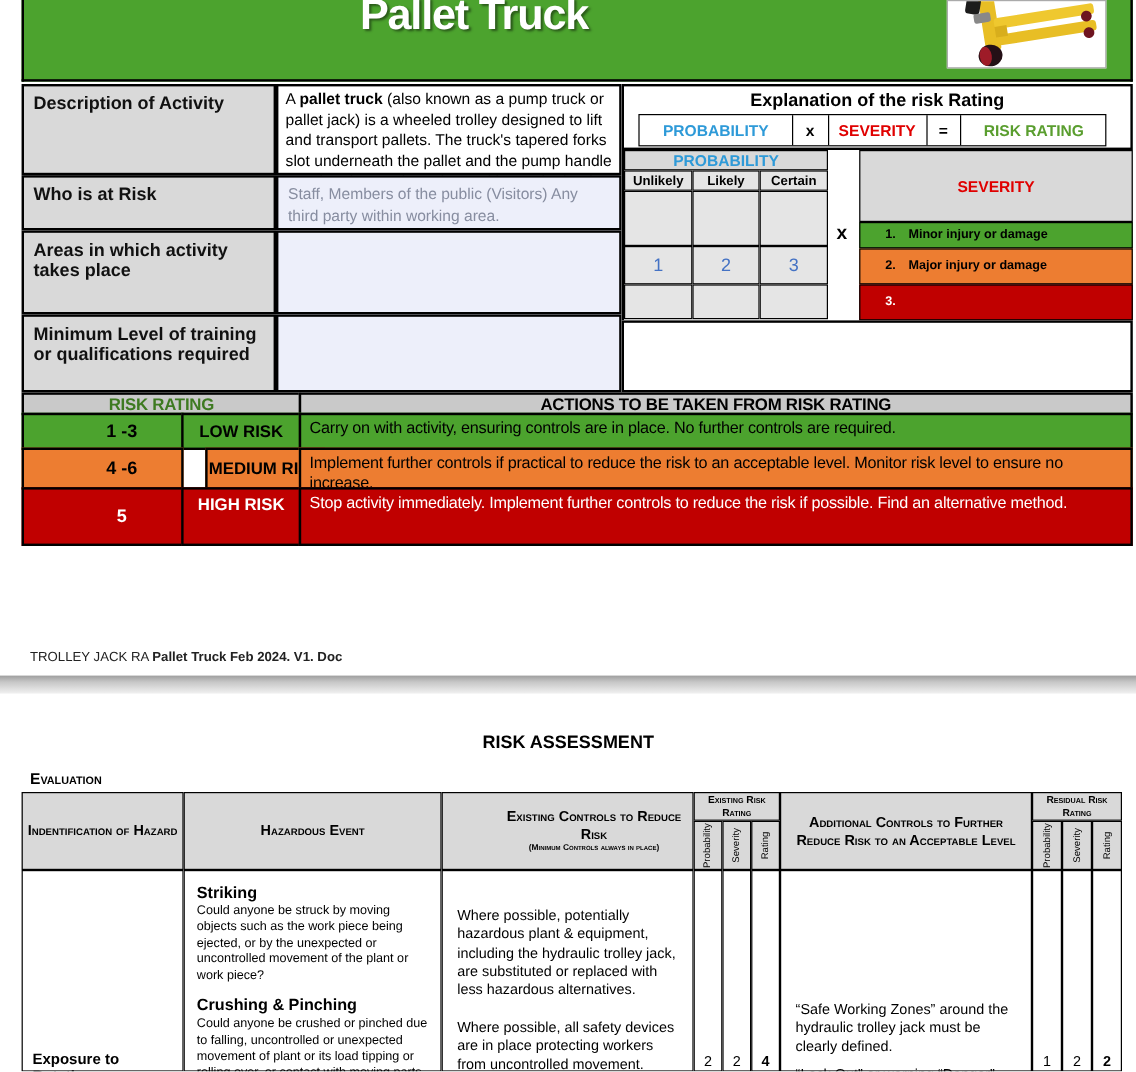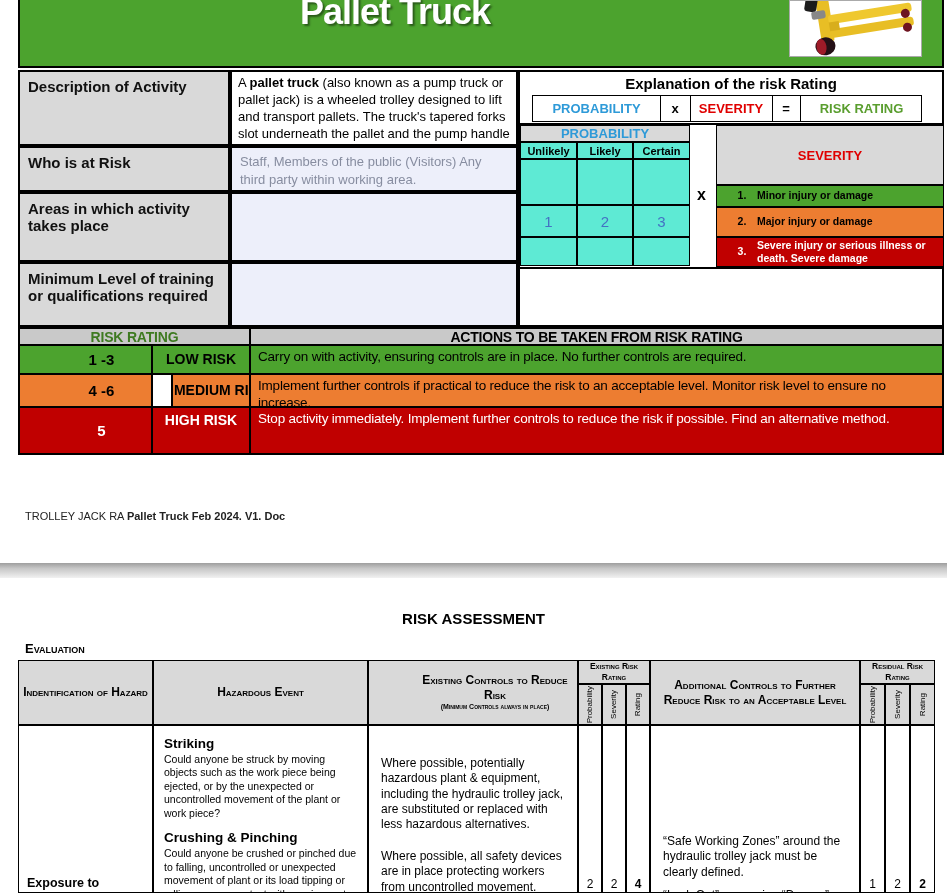--- a/index.html
+++ b/index.html
@@ -21,21 +21,21 @@
   .desc-txt{font-size:13px;line-height:1.3;padding:3px 6px;color:#000;}
   .who-txt{font-size:13px;line-height:1.35;padding:5px 8px;color:#878DA0;}
 
   
   .expl-title{font-size:15px;font-weight:bold;text-align:center;}
   .f-cell{position:absolute;top:0;height:100%;border-right:1px solid #000;display:flex;
           align-items:center;justify-content:center;font-weight:bold;font-size:13px;}
   .prob-blue{color:#2E9AD8;}
   .sev-red{color:#E00000;}
   .rr-green{color:#5A9E2F;}
-  .pgrid{border:1px solid #000;background:#5eead4;}
+  .pgrid{border:1px solid #000;background:#e5e5e5;}
   .pghead{background:#D9D9D9;font-weight:bold;font-size:13px;color:#2E9AD8;
           display:flex;align-items:center;justify-content:center;}
   .pcol{font-weight:bold;font-size:11px;display:flex;align-items:center;justify-content:center;}
   .pnum{font-size:15px;color:#4472C4;display:flex;align-items:center;justify-content:center;}
   .sev-box{background:#D9D9D9;border:1px solid #000;display:flex;align-items:center;justify-content:center;
            font-weight:bold;font-size:13px;color:#E00000;}
   .sev-row{border:1px solid #000;font-size:10.5px;font-weight:bold;display:flex;align-items:center;
            padding-left:10px;line-height:1.25;}
   .sev-row .n{width:30px;flex:0 0 30px;text-align:center;}
   .sev-row .t{padding-right:6px;}
@@ -44,21 +44,21 @@
   
   .ra-head{background:#C9C9C9;font-weight:bold;display:flex;align-items:center;justify-content:center;
            border:2px solid #000;font-size:14px;letter-spacing:-0.2px;}
   .ra-c1{display:flex;align-items:center;justify-content:center;font-weight:bold;font-size:15px;border:2px solid #000;padding-left:32px;}
   .ra-c2{display:flex;align-items:center;justify-content:center;font-weight:bold;font-size:14px;text-align:center;border:2px solid #000;line-height:1.15;}
   .ra-c3{font-size:13.5px;padding:3px 7px;border:2px solid #000;line-height:1.25;letter-spacing:-0.2px;}
   .bg-green{background:#4CA32E;}
   .bg-orange{background:#ED7D31;}
   .bg-red{background:#C00000;color:#fff;}
 
-  .footer{left:25px;top:510px;font-size:11px;color:#222;}
+  .footer{left:25px;top:542px;font-size:11px;color:#222;}
 
   .page-sep{left:0;top:563px;width:947px;height:15px;
             background:linear-gradient(180deg,#9e9e9e 0%,#c6c6c6 35%,#f1f1f1 100%);}
 
   
   .p2-title{left:0;top:610px;width:947px;text-align:center;font-weight:bold;font-size:15px;letter-spacing:0;}
   .sc{font-variant:small-caps;}
   .eval-lbl{left:25px;top:641px;font-weight:bold;font-size:13px;}
   .hcell{background:#D9D9D9;border:1px solid #000;display:flex;align-items:center;justify-content:center;
          font-weight:bold;text-align:center;line-height:1.25;}
@@ -141,21 +141,20 @@
   <div class="abs sev-row bg-green" style="left:716px;top:185px;width:228px;height:22px;">
     <span class="n">1.</span>
     <span class="t">Minor injury or damage</span>
   </div>
   <div class="abs sev-row bg-orange" style="left:716px;top:207px;width:228px;height:30px;">
     <span class="n">2.</span>
     <span class="t">Major injury or damage</span>
   </div>
   <div class="abs sev-row bg-red" style="left:716px;top:237px;width:228px;height:30px;">
     <span class="n">3.</span>
-    <span class="t">Severe injury or serious illness or death. Severe damage</span>
   </div>
   <div class="abs" style="left:518px;top:267px;width:426px;height:60px;border:2px solid #000;background:#fff;"></div>
 
   <div class="abs ra-head" style="left:18px;top:327px;width:233px;height:19px;color:#3E7A21;">RISK RATING</div>
   <div class="abs ra-head" style="left:249px;top:327px;width:695px;height:19px;">ACTIONS TO BE TAKEN FROM RISK RATING</div>
 
   <div class="abs ra-c1 bg-green" style="left:18px;top:344px;width:135px;height:31px;">1 -3</div>
   <div class="abs ra-c2 bg-green" style="left:151px;top:344px;width:100px;height:31px;">LOW RISK</div>
   <div class="abs ra-c3 bg-green" style="left:249px;top:344px;width:695px;height:31px;">Carry on with activity, ensuring controls are in place. No further controls are required.</div>
 

